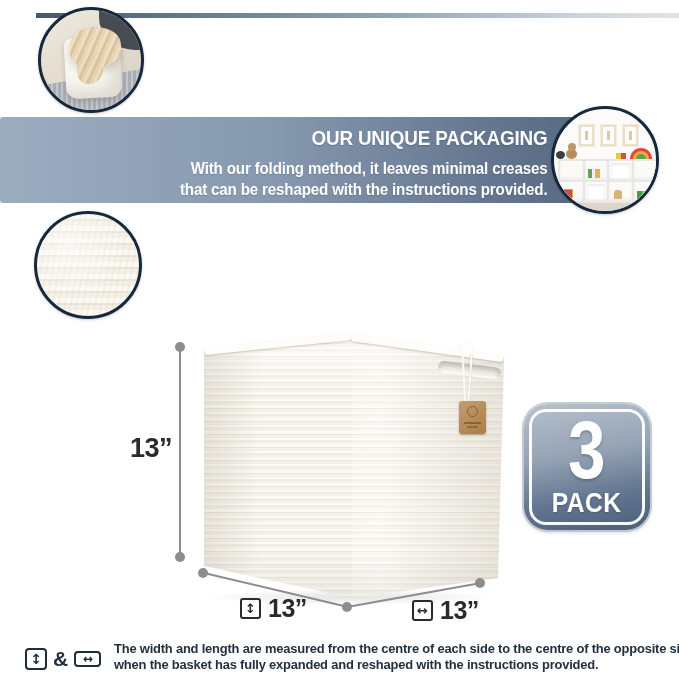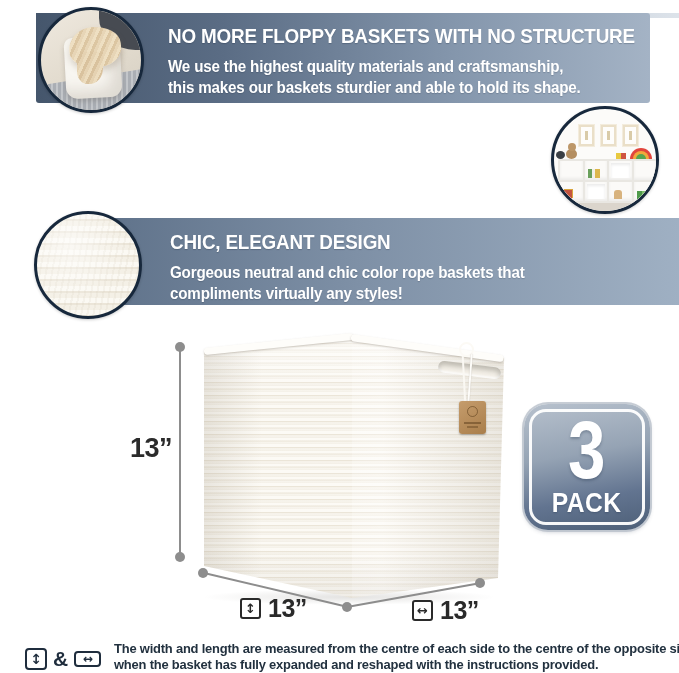--- a/index.html
+++ b/index.html
@@ -161,38 +161,38 @@
   .foot-text { margin-left:13px; font-size:13.2px; font-weight:bold; color:#22313f;
     line-height:1.18; letter-spacing:-.2px; white-space:nowrap; transform:scaleX(.98); transform-origin:left top; }
 </style>
 </head>
 <body>
 
 <div class="stage">
 
   <div class="accent-line"></div>
 
-  <div class="banner banner-1">
-    <div class="banner-text">
-      <div class="banner-heading">NO MORE FLOPPY BASKETS WITH NO STRUCTURE</div>
-      <div class="banner-body">
-        <div>We use the highest quality materials and craftsmanship,</div>
-        <div>this makes our baskets sturdier and able to hold its shape.</div>
-      </div>
-    </div>
-  </div>
 
   <div class="circle-photo circle-1">
     <div class="c1-dark-corner"></div>
     <div class="c1-rug"></div>
     <div class="c1-basket"></div>
     <div class="c1-blanket"></div>
     <div class="c1-drape"></div>
   </div>
 
+  <div class="banner banner-2">
+    <div class="banner-text">
+      <div class="banner-heading">OUR UNIQUE PACKAGING</div>
+      <div class="banner-body">
+        <div>With our folding method, it leaves minimal creases</div>
+        <div>that can be reshaped with the instructions provided.</div>
+      </div>
+    </div>
+  </div>
 
   <div class="circle-photo circle-2">
     <div class="c2-floor"></div>
     <div class="c2-frame" style="left:25px;">
         <span class="sketch"></span>
       </div>
     <div class="c2-frame" style="left:47px;">
         <span class="sketch"></span>
       </div>
     <div class="c2-frame" style="left:69px;">
@@ -224,29 +224,20 @@
         </div>
       <div class="c2-cell">
           <span class="mini m-fig"></span>
         </div>
       <div class="c2-cell">
           <span class="mini m-green"></span>
         </div>
     </div>
   </div>
 
-  <div class="banner banner-3">
-    <div class="banner-text">
-      <div class="banner-heading">CHIC, ELEGANT DESIGN</div>
-      <div class="banner-body">
-        <div>Gorgeous neutral and chic color rope baskets that</div>
-        <div>compliments virtually any styles!</div>
-      </div>
-    </div>
-  </div>
 
   <div class="circle-photo circle-3"></div>
 
   <div class="basket">
     <div class="basket-shadow"></div>
     <div class="face face-left"></div>
     <div class="face face-right"></div>
     <div class="rim rim-left"></div>
     <div class="rim rim-right"></div>
     <div class="handle-slit"></div>

